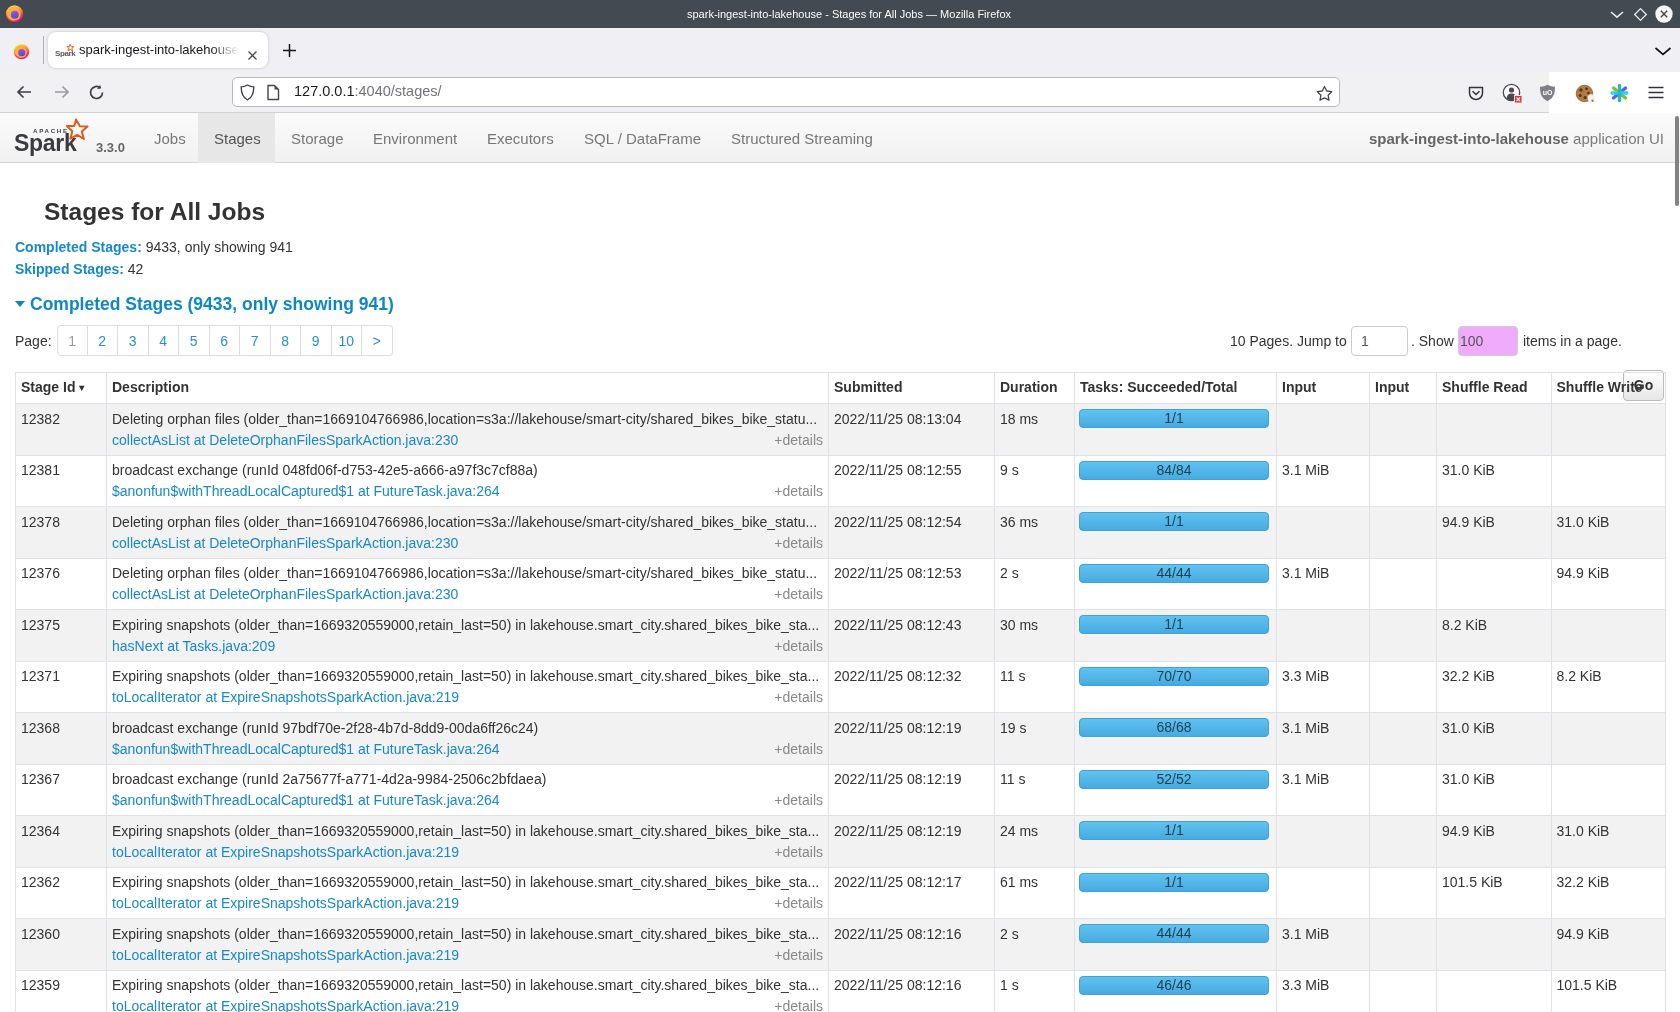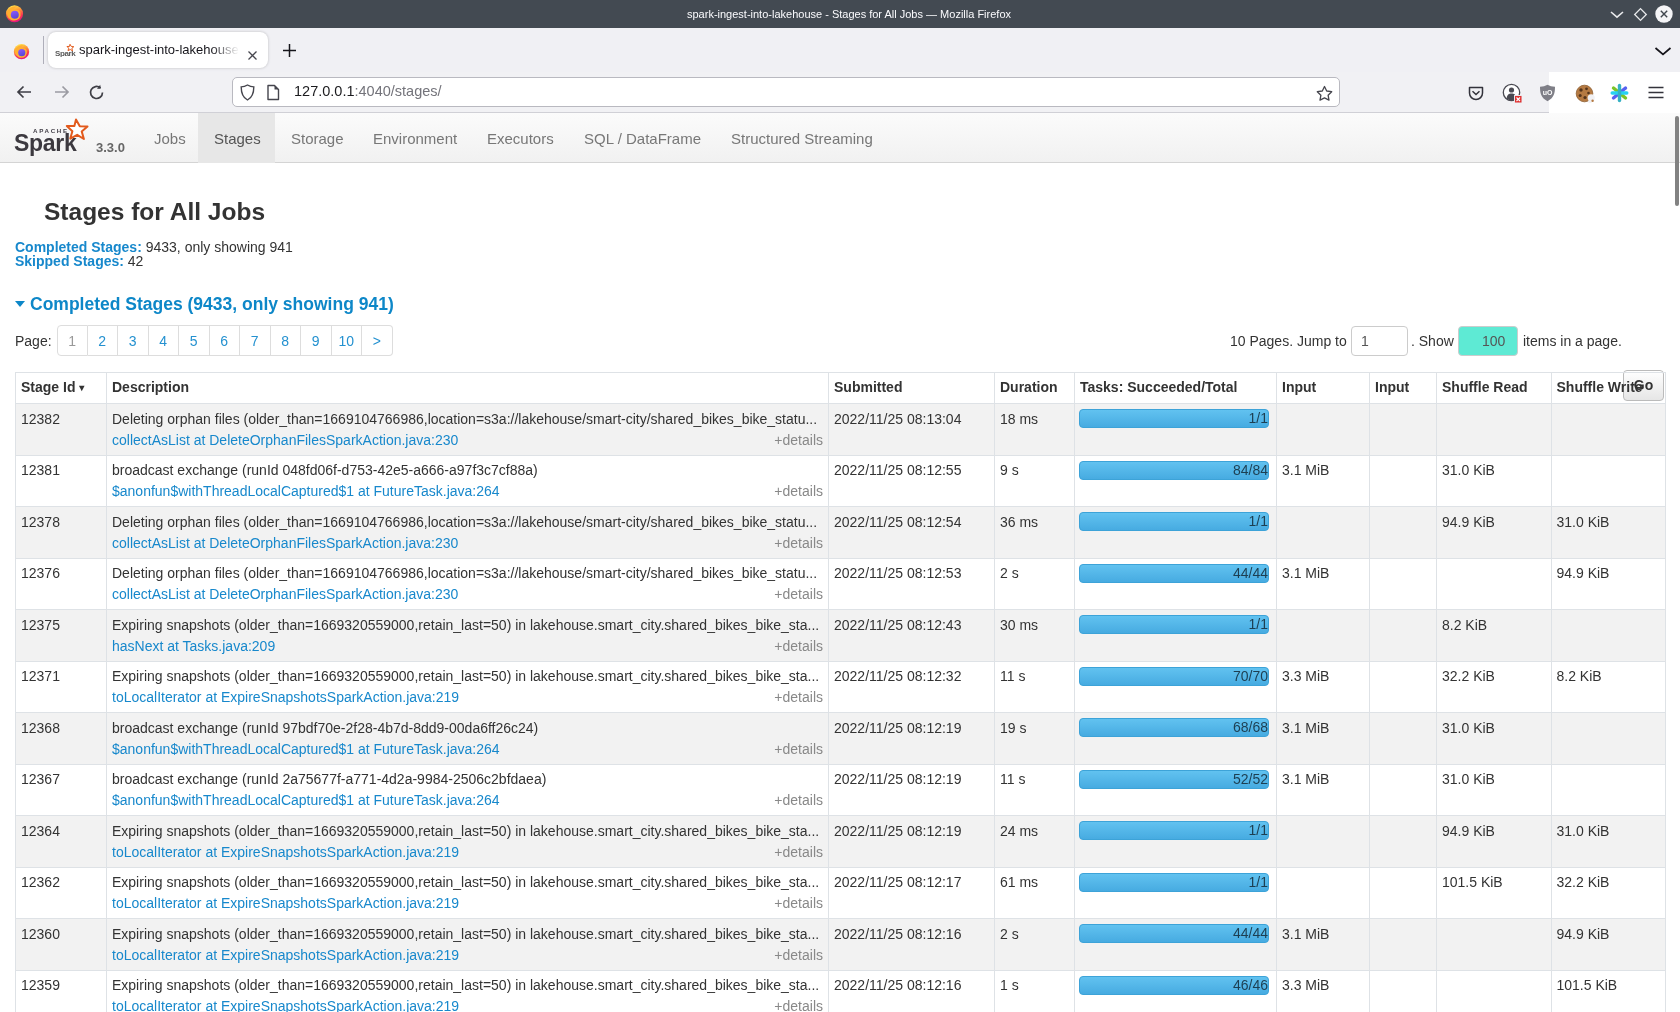--- a/index.html
+++ b/index.html
@@ -35,36 +35,36 @@
 
 
 #pgwrap { position:absolute; left:15px; top:205.5px; width:1650px; height:33px; }
 #pgn { position:absolute; left:42px; top:6px; display:flex; }
 #pgn span { display:block; width:30.5px; height:31px; line-height:30px; text-align:center; font-size:14px; color:#2491d0; background:#fff; border:1px solid #ddd; border-left:none; }
 #pgn span.first { border-left:1px solid #ddd; border-radius:4px 0 0 4px; }
 #pgn span.last { border-radius:0 4px 4px 0; }
 #pgn span.cur { color:#999; }
 .pglabel { position:absolute; left:0; top:14px; font-size:14px; color:#333; }
 #jump1 { position:absolute; left:1336px; top:7px; width:57px; height:30px; border:1px solid #ccc; border-radius:4px; font-size:14px; color:#555; padding-left:9px; line-height:28px; background:#fff; }
-#jump2 { position:absolute; left:1443px; top:7px; width:60px; height:30px; border:1px solid #ccc; border-radius:4px; font-size:14px; color:#555; padding-left:23px; line-height:28px; background:#5eead4; }
+#jump2 { position:absolute; left:1443px; top:7px; width:60px; height:30px; border:1px solid #ccc; border-radius:4px; font-size:14px; color:#555; padding-left:1px; line-height:28px; background:#f0abfc; }
 #gobtn { position:absolute; left:1608px; top:6px; width:41px; height:31px; background:linear-gradient(#fff,#e6e6e6); border:1px solid #bbb; border-radius:4px; text-align:center; line-height:29px; font-size:14px; font-weight:bold; color:#333;margin-top:45px; }
 .jt { position:absolute; top:14px; font-size:14px; color:#333; }
 
 
 #tbl { position:absolute; left:15px; top:258.5px; width:1650px; border-collapse:collapse; table-layout:fixed; font-size:14px; color:#333; }
 #tbl th, #tbl td { border:1px solid #dee2e6; vertical-align:top; padding:4px 5px; line-height:21px; text-align:left; }
 #tbl th { font-weight:bold; height:31.5px; padding-top:4.5px; }
 #tbl td { height:51.5px; padding-top:4.5px; padding-bottom:3.5px; }
 #tbl tr.odd td { background:#f2f2f2; }
 #tbl .c-desc .d1 { white-space:nowrap; overflow:hidden; }
 #tbl .c-desc .d2 a { color:#1788cc; }
 #tbl .c-desc .d2 .det { float:right; color:#888; }
 #tbl .c-task { padding:5px 6px 0 4px; }
 .progress { margin-top:0; height:19px; border-radius:4px; border:1px solid #3da3d8; background:linear-gradient(#61c2f0,#47abe1); position:relative; width:190px; }
-.progress span { display:block; text-align:right; font-size:14px; line-height:17.5px; color:#1d3f52;border-radius:7px; }
+.progress span { display:block; text-align:center; font-size:14px; line-height:17.5px; color:#1d3f52;border-radius:7px; }
 #sortarrow { font-size:10px; position:relative; top:-1px; }
 
 
 #scrollthumb { position:absolute; left:1675px; top:116px; width:4px; height:90px; background:#828282; border-radius:2px; }
 </style></head>
 <body>
 
 <div id="titlebar">
  <div class="ttl">spark-ingest-into-lakehouse - Stages for All Jobs — Mozilla Firefox</div>
  <svg class="abs" style="left:5px;top:4px" width="19" height="19" viewBox="0 0 20 20">
@@ -207,25 +207,26 @@
     <path d="M64 4.5 L67.8 11.2 L75.5 11.5 L69.7 16.4 L71.9 24 L65.2 19.8 L58.3 23.6 L60.4 16.2 L54.8 11 L62.4 10.9 Z" fill="#fff" stroke="#e25a1c" stroke-width="2" stroke-linejoin="round"></path>
   </svg>
   <div id="s-ver">3.3.0</div>
   <span class="navlink" style="left:154px">Jobs</span>
   <span class="navlink" style="left:214px;color:#555">Stages</span>
   <span class="navlink" style="left:291px">Storage</span>
   <span class="navlink" style="left:373px">Environment</span>
   <span class="navlink" style="left:487px">Executors</span>
   <span class="navlink" style="left:584px">SQL / DataFrame</span>
   <span class="navlink" style="left:731px">Structured Streaming</span>
+  <div id="s-appname"><b>spark-ingest-into-lakehouse</b> application UI</div>
  </div>
 
  <h3 class="title">Stages for All Jobs</h3>
  <div class="statline" style="top:126px"><a>Completed Stages:</a> 9433, only showing 941</div>
- <div class="statline" style="top:140px"><a>Skipped Stages:</a> 42</div>
+ <div class="statline" style="top:148px"><a>Skipped Stages:</a> 42</div>
  <div id="h4c"><span class="arr"></span>Completed Stages (9433, only showing 941)</div>
 
  <div id="pgwrap">
   <span class="pglabel">Page:</span>
   <div id="pgn">
    <span class="first cur">1</span>
         <span>2</span>
         <span>3</span>
         <span>4</span>
         <span>5</span>

